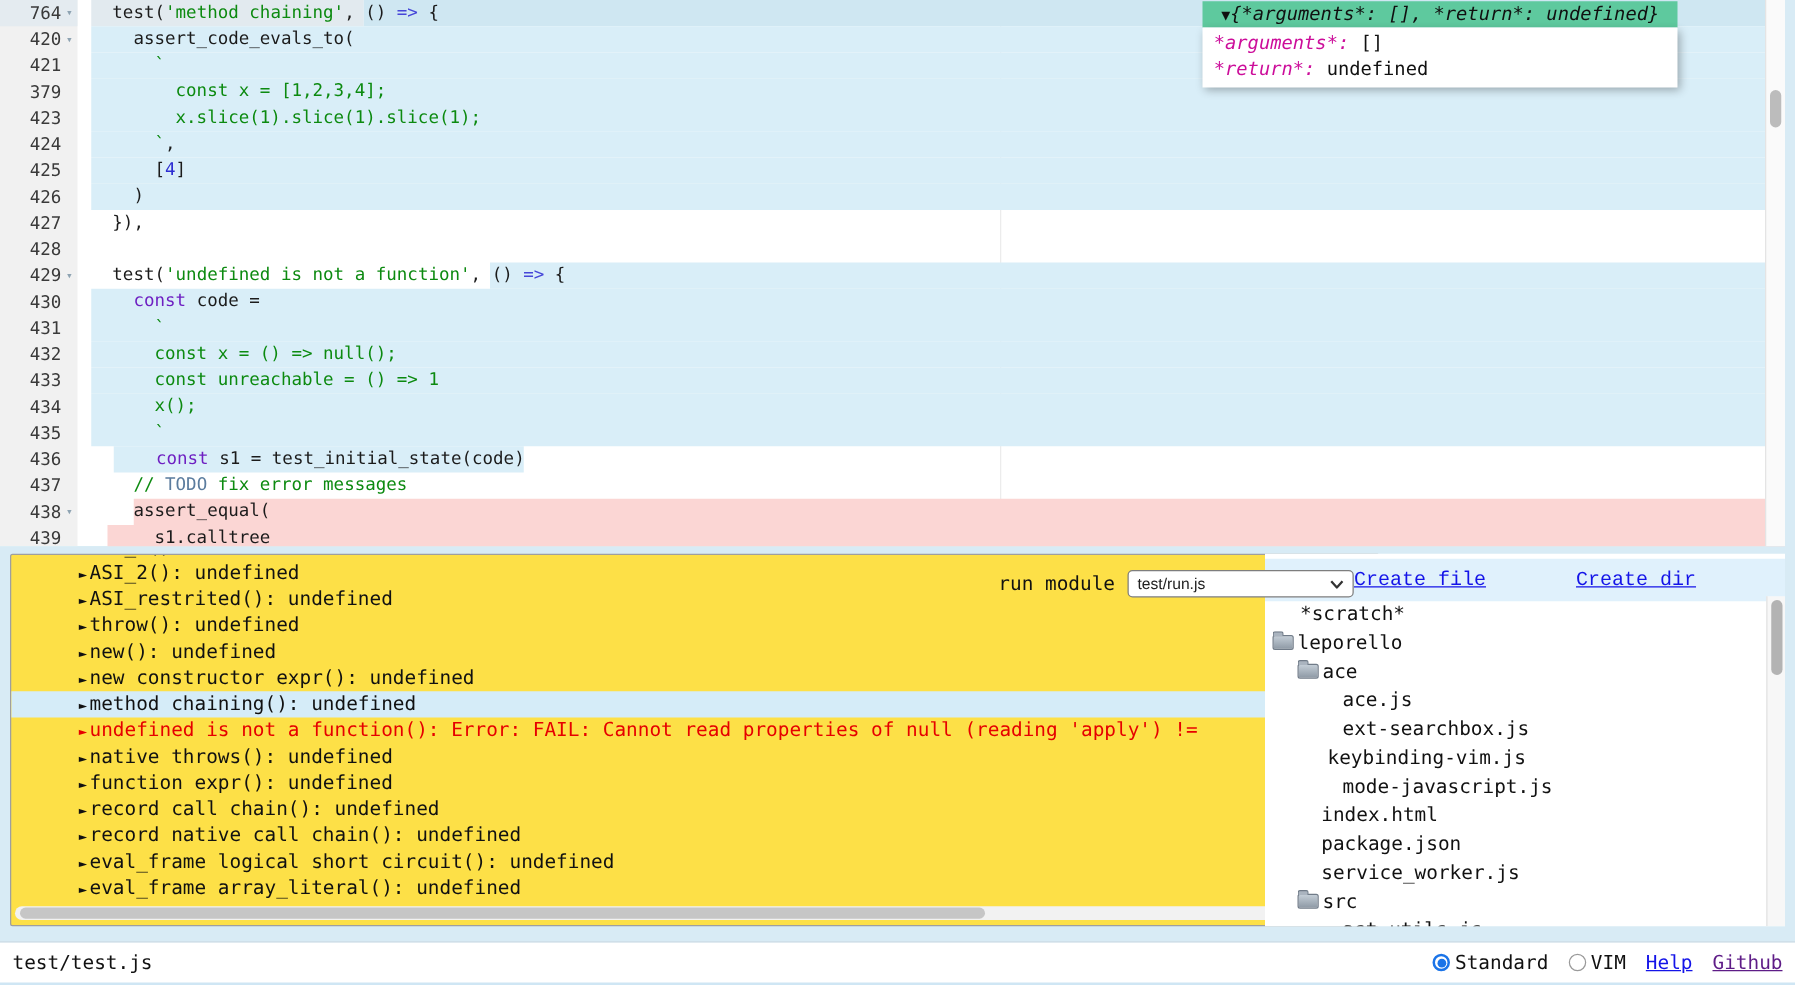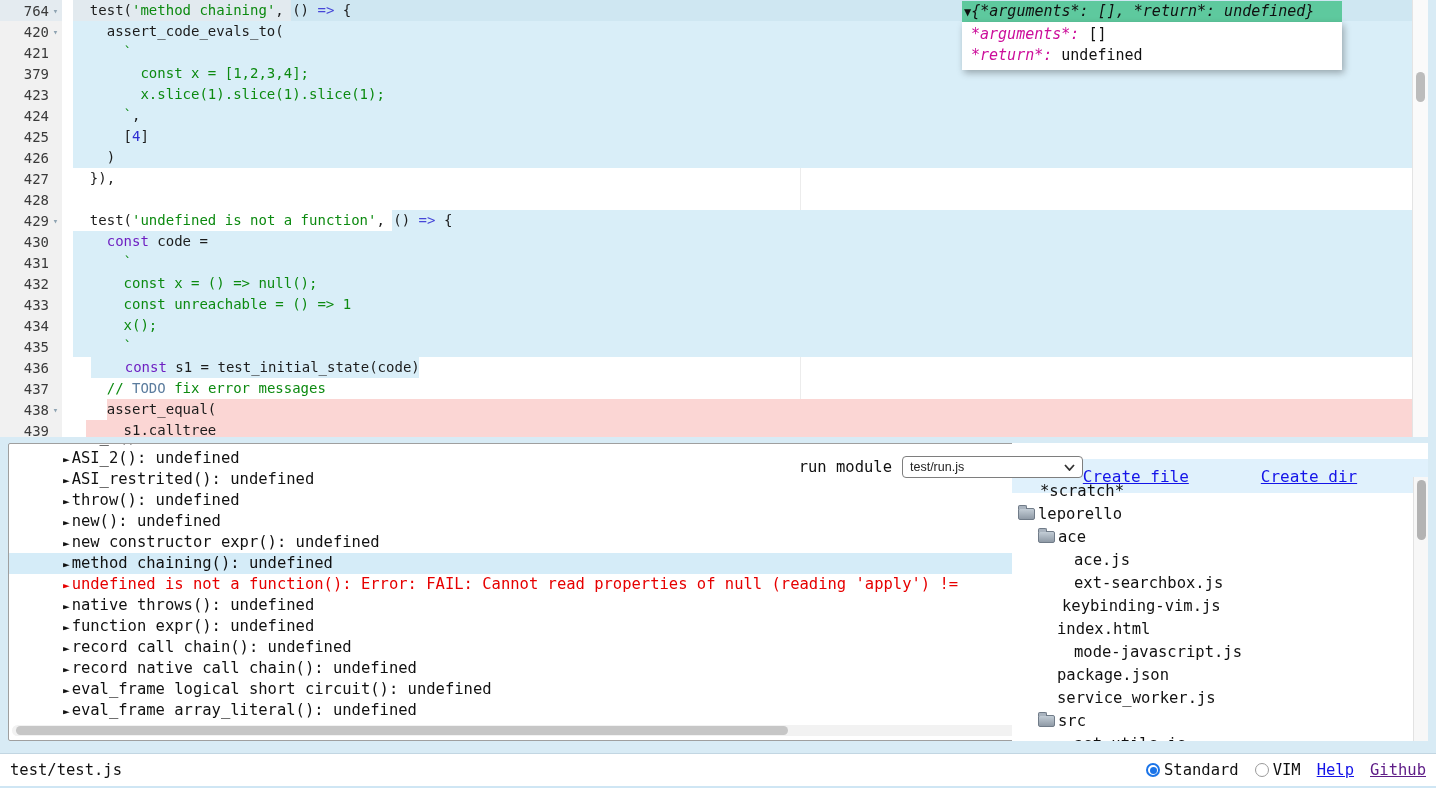--- a/index.html
+++ b/index.html
@@ -24,46 +24,46 @@
   .tok-d { color:#1b1b1b; } .tok-k { color:#6e1fc2; } .tok-s { color:#0c8a10; }
   .tok-n { color:#2d2dd2; } .tok-a { color:#4646d8; } .tok-c { color:#0c8a10; }
   .tok-t { color:#5b7c9e; }
   .gutter { position:absolute; left:0; top:0; width:62px; height:100%; background:#f1f1f1; z-index:2; }
   .gutter-cell { height:21px; display:flex; align-items:center; font-size:14px; color:#3a3a3a; }
   .gutter-cell .num { flex:1; text-align:right; }
   .gutter-cell .fold { width:13px; font-size:9px; color:#8ea3b2; text-align:center; cursor:pointer; }
   .gutter-cell.g-active { background:#e4ebf0; }
   
   .tooltip { position:absolute; left:962px; top:1px; width:380px; z-index:5; font-size:15px; }
-  .tt-header { height:21px; line-height:21px; background:#5ec99e; color:#101010; font-style:italic; white-space:pre; padding-left:2px; cursor:pointer; }
+  .tt-header { height:21px; line-height:21px; background:#5ec99e; color:#101010; font-style:italic; white-space:pre; padding-left:15px; cursor:pointer; }
   .tt-header .tri { font-style:normal; font-size:12px; }
   .tt-body { background:#fff; box-shadow:2px 3px 7px rgba(0,0,0,.3); padding:2px 0 4px 9px; }
   .tt-row { height:21px; line-height:21px; white-space:pre; }
   .tt-key { color:#cc0d9a; font-style:italic; }
   .tt-val { color:#111; }
   
   .editor-scrollbar { position:absolute; right:0; top:0; width:16px; height:437px; background:#fafafa; border-left:1px solid #e4e4e4; z-index:6; }
   .editor-scrollbar .thumb { position:absolute; left:3px; width:9px; top:72px; height:30px; border-radius:5px; background:#bcbcbc; }
   
   .bottom { position:absolute; left:0; top:437px; width:1436px; height:316px; background:#d8ebf5; }
-  .results-panel { position:absolute; left:8px; top:6px; width:1096px; height:298px; background:#ffffff; border:1px solid #9f9f9f; border-radius:2px; overflow:hidden; }
+  .results-panel { position:absolute; left:8px; top:6px; width:1096px; height:298px; background:#fde047; border:1px solid #9f9f9f; border-radius:2px; overflow:hidden; }
   .results-list { position:absolute; left:0; top:-17px; right:16px; }
   .result-item { height:21px; line-height:21px; font-size:15.5px; padding-left:54px; white-space:pre; color:#111; cursor:pointer; }
   .result-item .tri { font-size:11px; margin-right:2px; }
   .result-item.selected { background:#d5ecf8; }
   .result-item.error { color:#e60000; }
   .run-module { position:absolute; right:20px; top:12px; display:flex; align-items:center; gap:10px; z-index:3; }
   .run-label { font-size:15.5px; color:#111; }
   .select { width:181px; height:22px; background:#fff; border:1px solid #7e7e7e; border-radius:4px;
             display:flex; align-items:center; justify-content:space-between; padding:0 7px;
             font-family:"Liberation Sans",sans-serif; font-size:12.5px; color:#222; cursor:pointer; }
   .h-scrollbar { position:absolute; left:3px; right:3px; bottom:4px; height:11px; background:#f2f2f2; border-radius:6px; }
   .h-scrollbar .thumb { position:absolute; left:4px; top:1px; height:9px; width:71%; background:#c6c6c6; border-radius:5px; }
   .files-panel { position:absolute; left:1012px; top:6px; width:416px; height:298px; background:#fff; overflow:hidden; }
-  .files-header { position:absolute; left:0; top:16px; right:0; height:34px; background:#e0f1fc; display:flex; align-items:center; justify-content:center; gap:72px; font-size:16px; }
+  .files-header { position:absolute; left:0; top:4px; right:0; height:34px; background:#e0f1fc; display:flex; align-items:center; justify-content:center; gap:72px; font-size:16px;font-family:Liberation Mono, monospace; }
   .files-header a { color:#1414e8; text-decoration:underline; cursor:pointer; }
   .file-tree { position:absolute; left:0; top:36px; right:16px; }
   .tree-row { height:23px; display:flex; align-items:center; font-size:15.5px; color:#111; white-space:pre; cursor:pointer; }
   .folder-icon { width:17px; height:12px; flex:none; position:relative; margin-right:3px;
                  background:linear-gradient(#c3cdd6,#8f9aa6); border:1px solid #707b88; border-radius:2px; }
   .folder-icon::before { content:""; position:absolute; left:-1px; top:-4px; width:7px; height:3px;
                  background:#aab4bf; border:1px solid #707b88; border-bottom:none; border-radius:2px 2px 0 0; }
   .v-scrollbar { position:absolute; right:0; top:34px; bottom:0; width:15px; background:#f7f7f7; border-left:1px solid #e2e2e2; }
   .v-scrollbar .thumb { position:absolute; left:3px; width:9px; top:3px; height:60px; background:#b3b3b3; border-radius:5px; }
   
@@ -302,22 +302,22 @@
       <a>Create file</a>
       <a>Create dir</a>
     </div>
     <div class="file-tree" id="file-tree">
         <div class="tree-row" style="padding-left: 28px;"><span>*scratch*</span></div>
         <div class="tree-row" style="padding-left: 6px;"><span class="folder-icon"></span><span>leporello</span></div>
         <div class="tree-row" style="padding-left: 26px;"><span class="folder-icon"></span><span>ace</span></div>
         <div class="tree-row" style="padding-left: 62px;"><span>ace.js</span></div>
         <div class="tree-row" style="padding-left: 62px;"><span>ext-searchbox.js</span></div>
         <div class="tree-row" style="padding-left: 50px;"><span>keybinding-vim.js</span></div>
+        <div class="tree-row" style="padding-left: 62px;"><span>mode-javascript.js</span></div>
         <div class="tree-row" style="padding-left: 45px;"><span>index.html</span></div>
-        <div class="tree-row" style="padding-left: 62px;"><span>mode-javascript.js</span></div>
         <div class="tree-row" style="padding-left: 45px;"><span>package.json</span></div>
         <div class="tree-row" style="padding-left: 45px;"><span>service_worker.js</span></div>
         <div class="tree-row" style="padding-left: 26px;"><span class="folder-icon"></span><span>src</span></div>
         <div class="tree-row" style="padding-left: 62px;"><span>ast_utils.js</span></div>
       </div>
     <div class="v-scrollbar">
       <div class="thumb"></div>
     </div>
   </div>
 </div>

